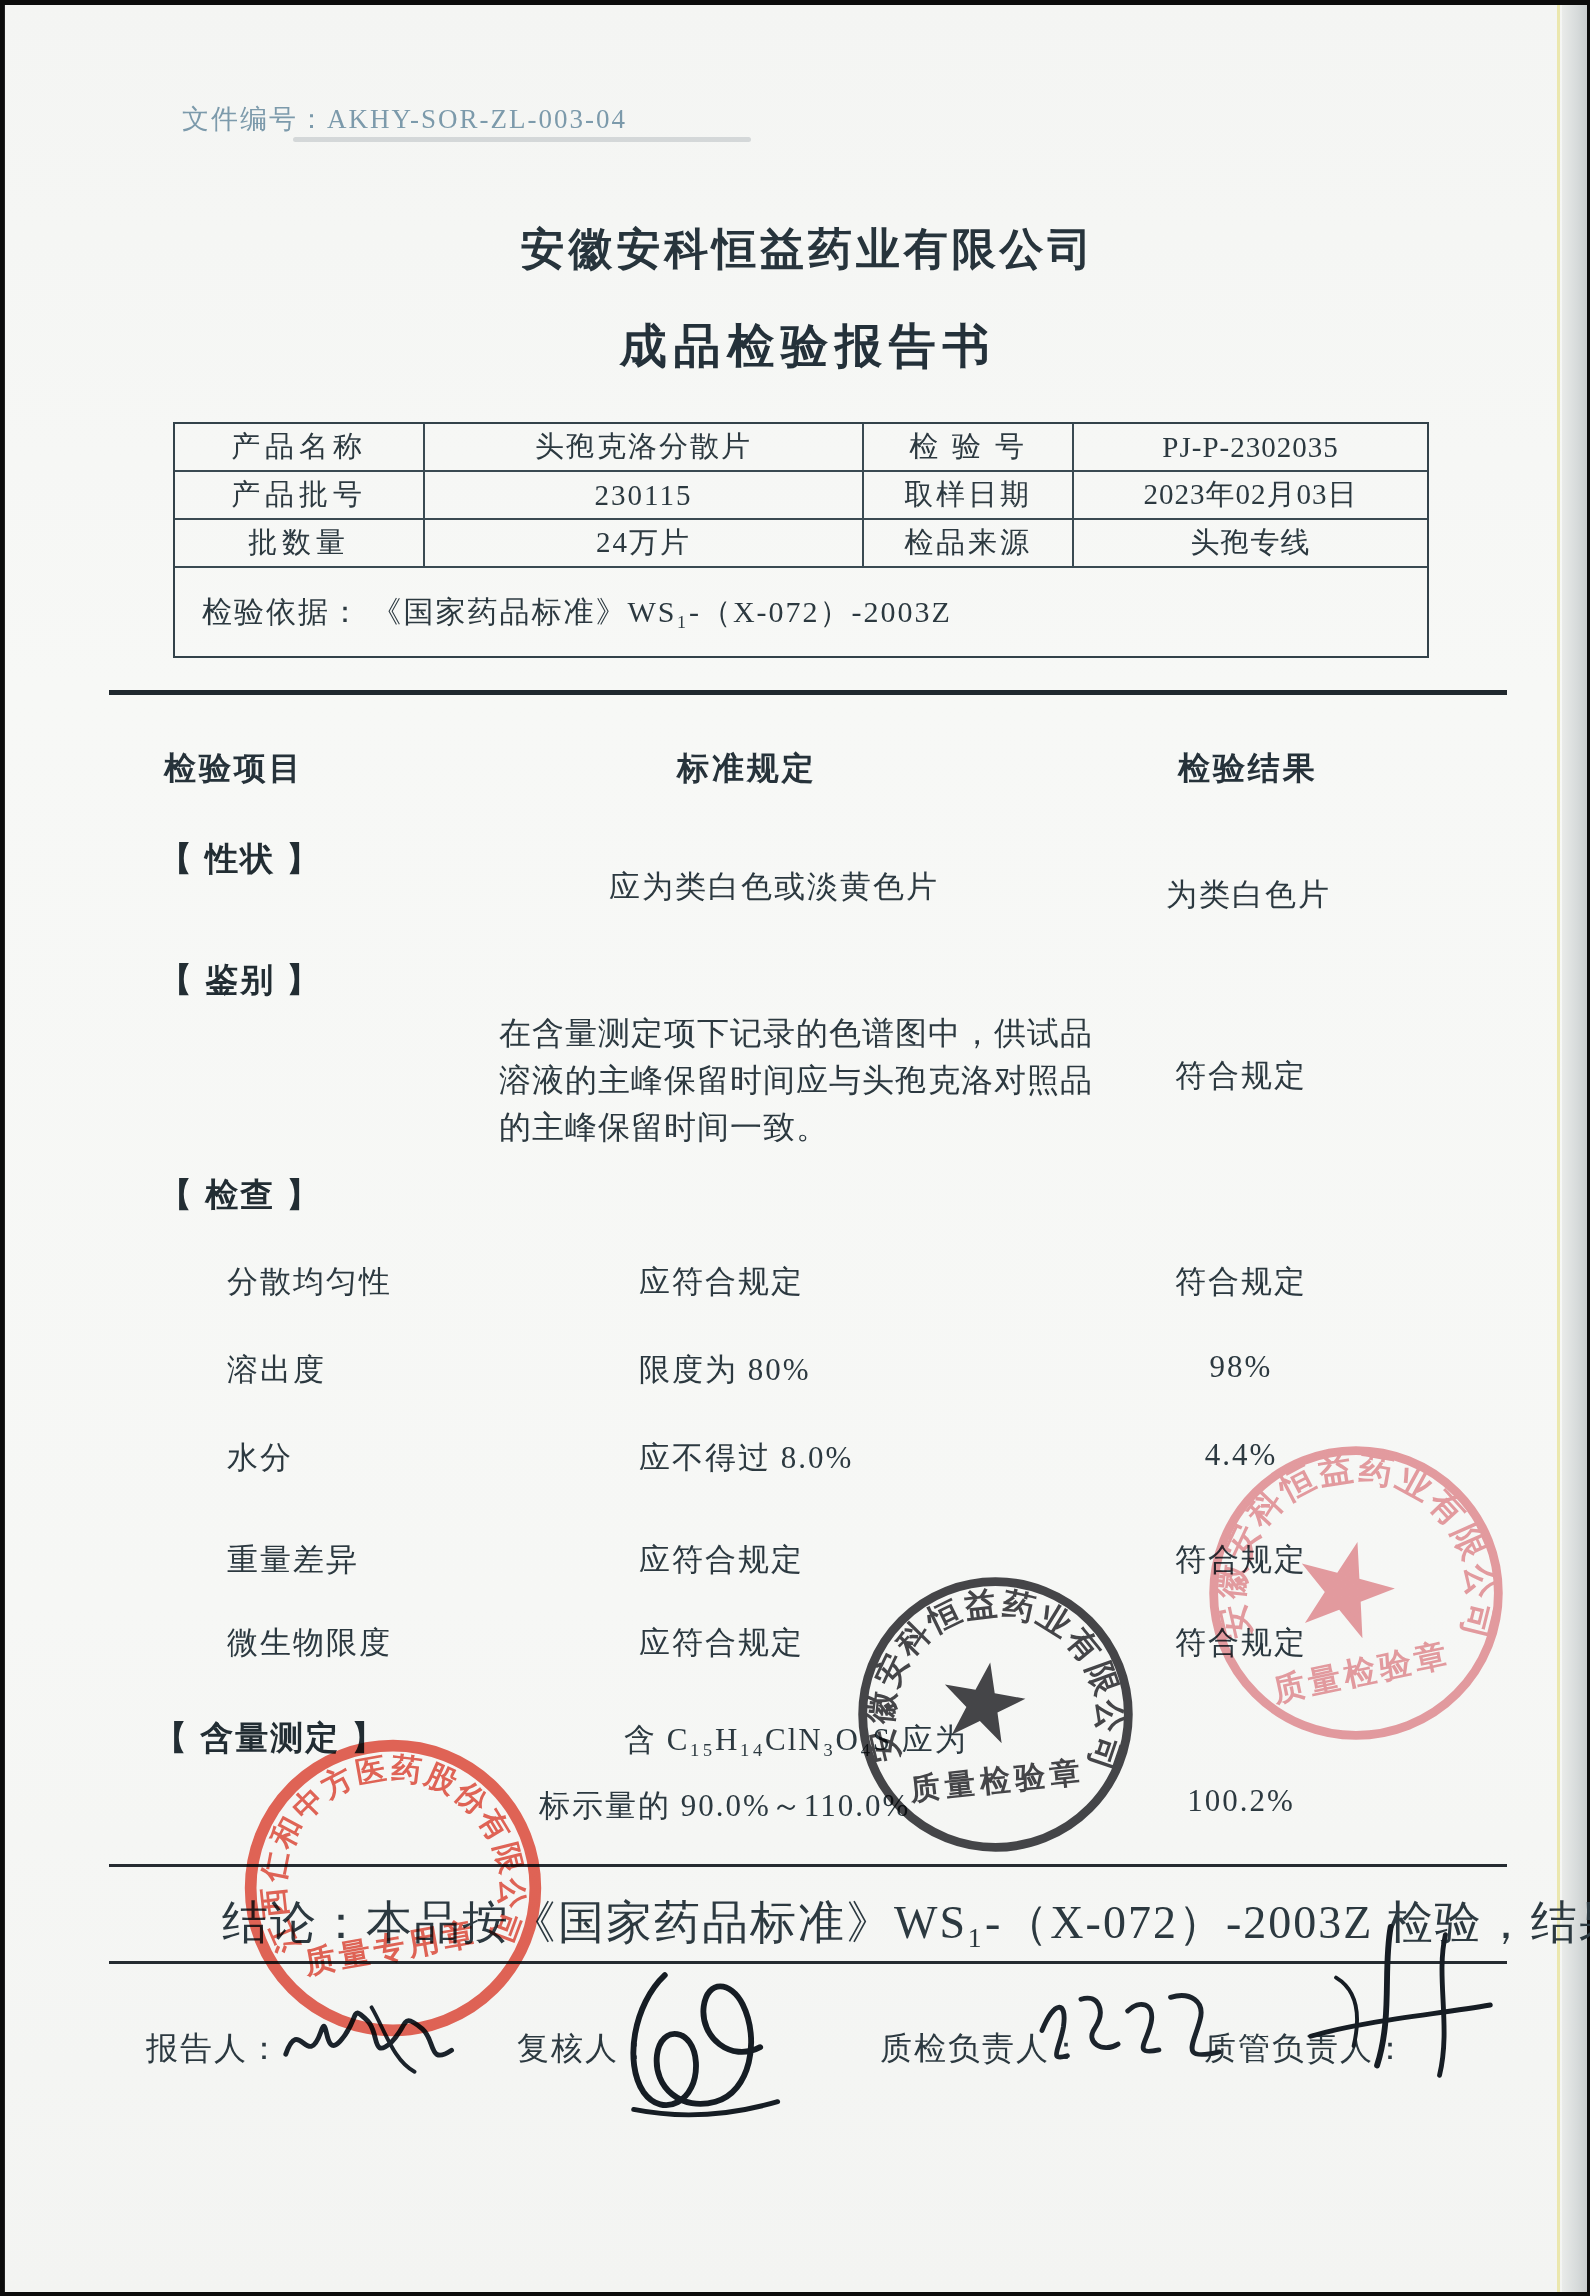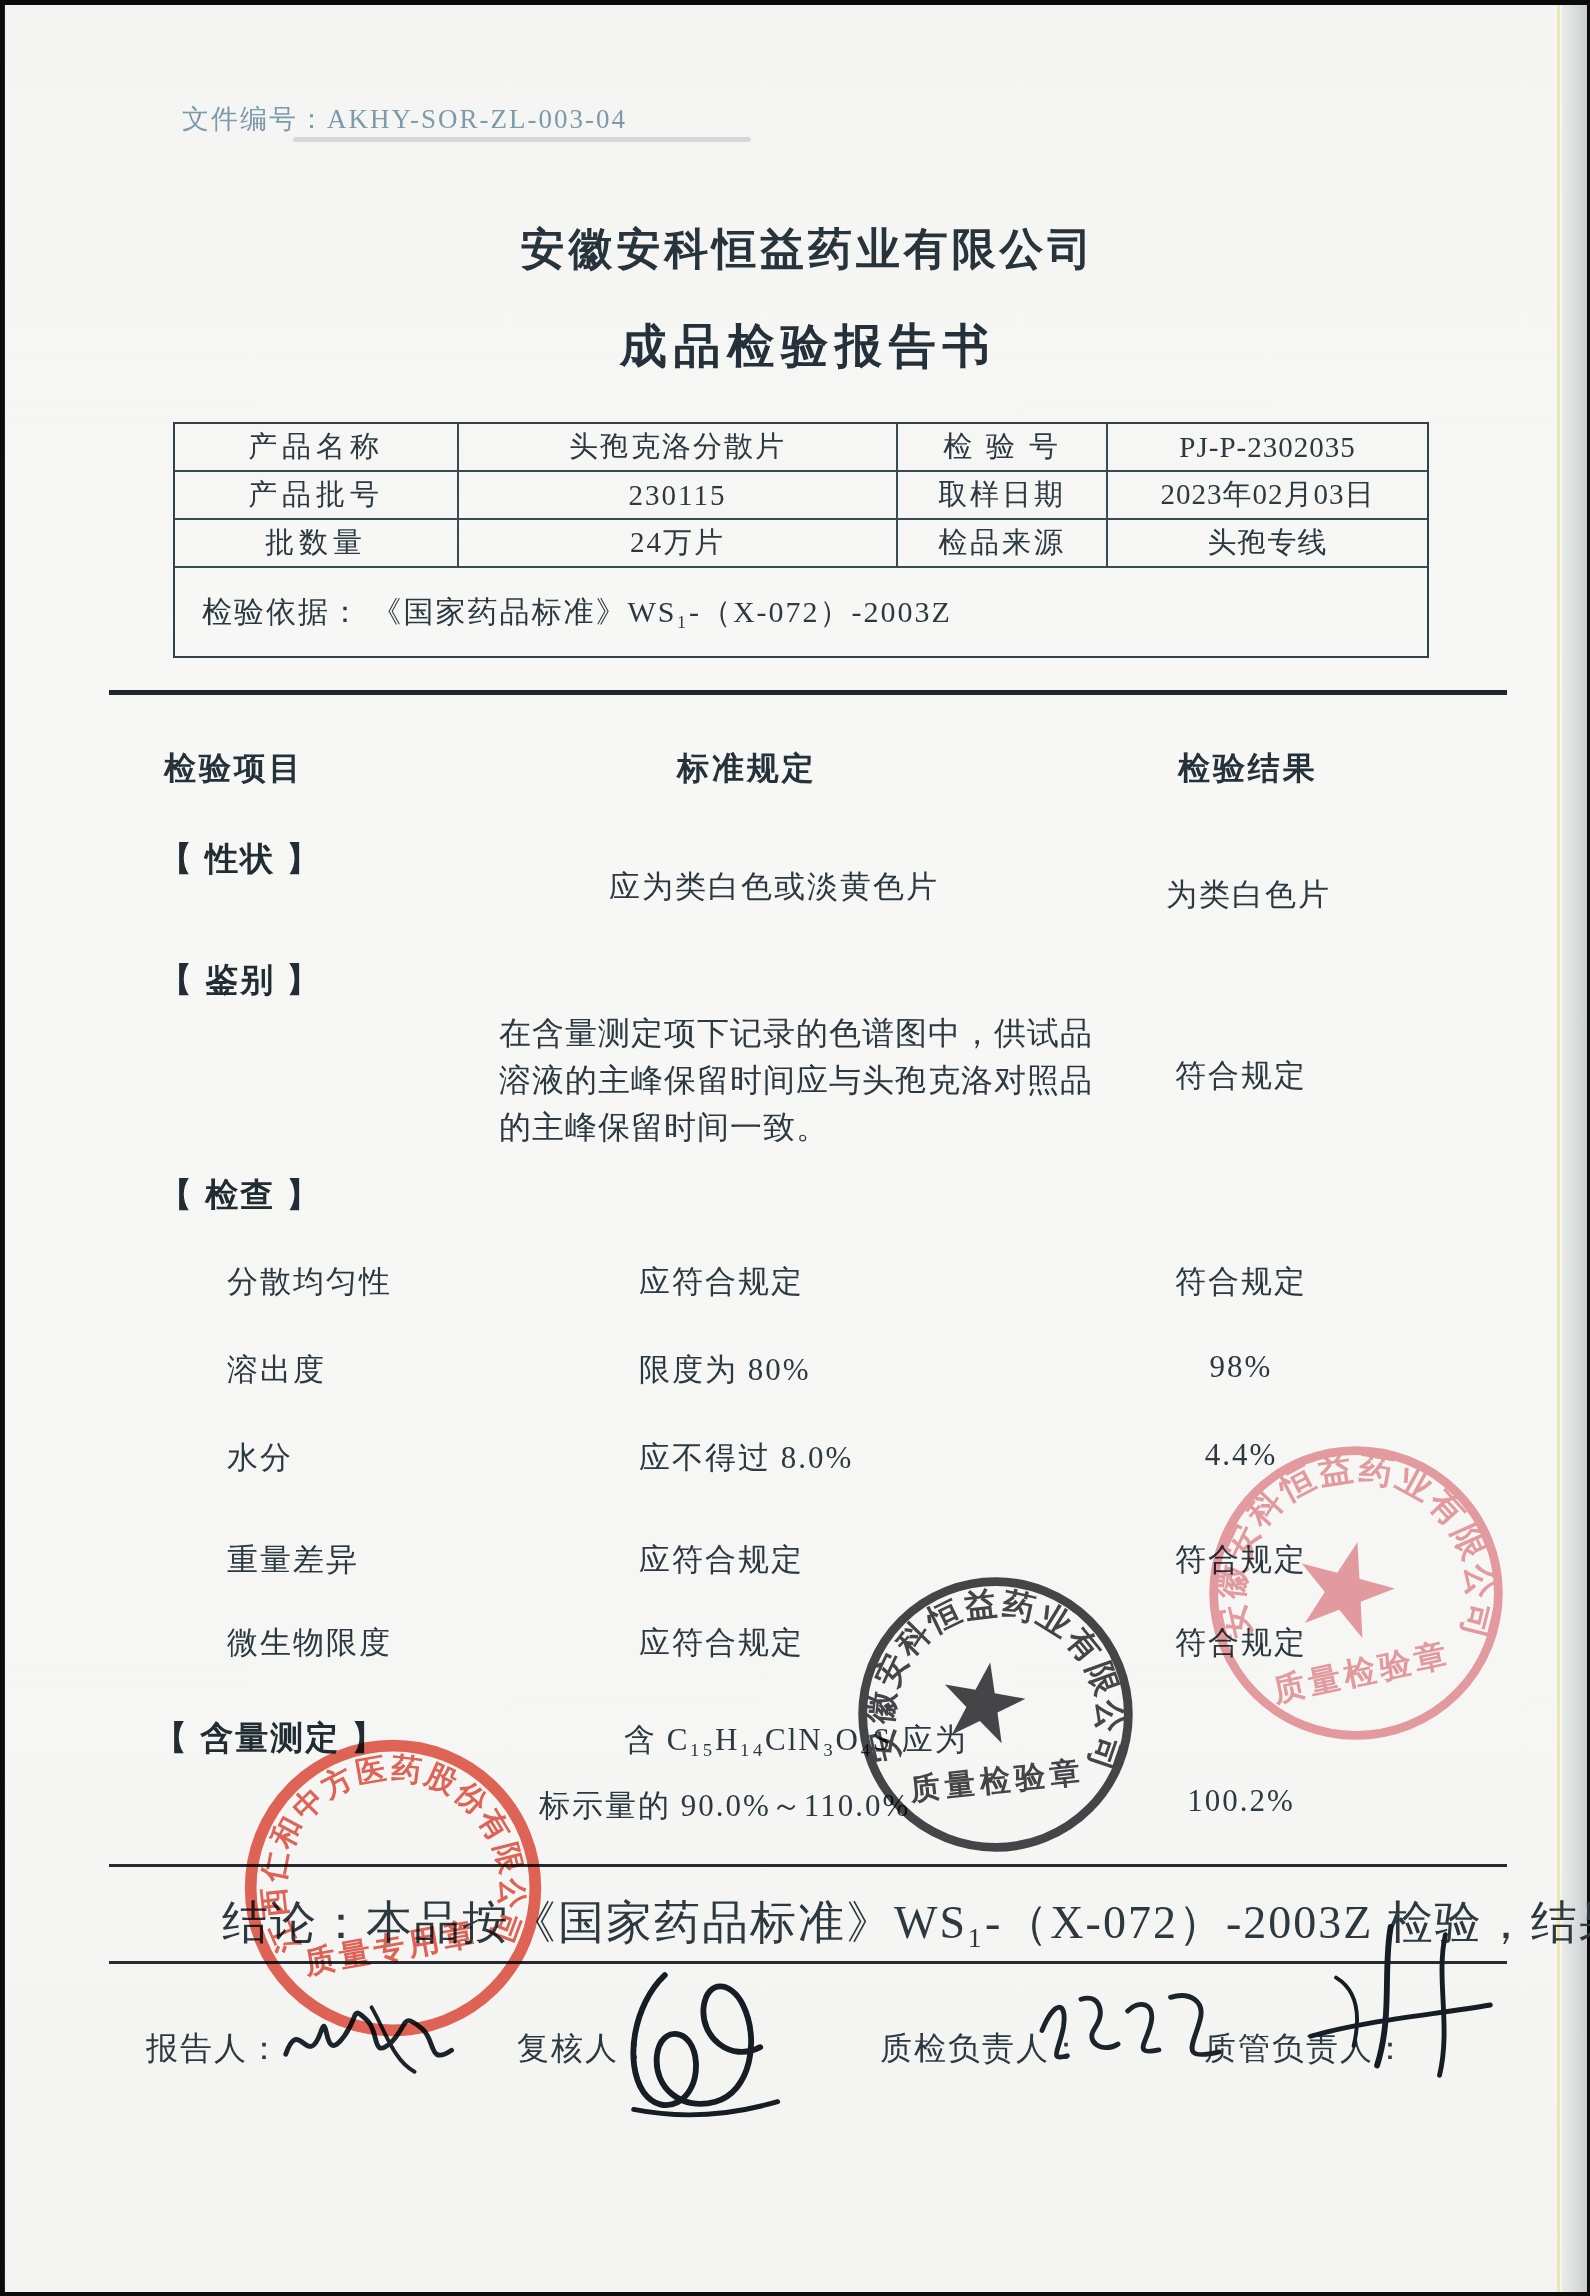--- a/index.html
+++ b/index.html
@@ -19,21 +19,21 @@
   .center{transform:translateX(-50%);}
   .rule{position:absolute;background:#252b31;}
   
   .info-table{
     position:absolute;left:173px;top:422px;width:1256px;height:236px;
     border:2.9px solid #33424a;display:flex;flex-direction:column;box-sizing:border-box;
   }
   .it-row{display:flex;flex:0 0 46px;border-bottom:2px solid #3a4a52;}
   .it-row:last-child{border-bottom:none;flex:1 1 auto;}
   .it-cell{display:flex;align-items:center;justify-content:center;font-size:29px;box-sizing:border-box;overflow:hidden;}
-  .it-c1{width:284px;border-right:2px solid #3a4a52;letter-spacing:4.9px;font-weight:500;}
+  .it-c1{width:250px;border-right:2px solid #3a4a52;letter-spacing:4.9px;font-weight:500;}
   .it-c2{width:439px;border-right:2px solid #3a4a52;letter-spacing:2px;}
   .it-c3{width:210px;border-right:2px solid #3a4a52;letter-spacing:2.9px;font-weight:500;}
   .it-c4{flex:1;letter-spacing:1px;}
   .it-basis{justify-content:flex-start;padding-left:27px;font-size:30px;letter-spacing:2px;}
   .colhead{font-size:32px;font-weight:600;letter-spacing:2.9px;color:#26323a;}
   .seclabel{font-size:33px;font-weight:600;letter-spacing:2px;color:#222d33;}
   .std{font-size:31px;font-weight:500;letter-spacing:2px;}
   .res{font-size:31px;font-weight:500;letter-spacing:2px;transform:translateX(-50%);}
   .para{font-size:32px;font-weight:500;letter-spacing:1px;}
   .conc{font-size:46px;font-weight:400;letter-spacing:2px;}

